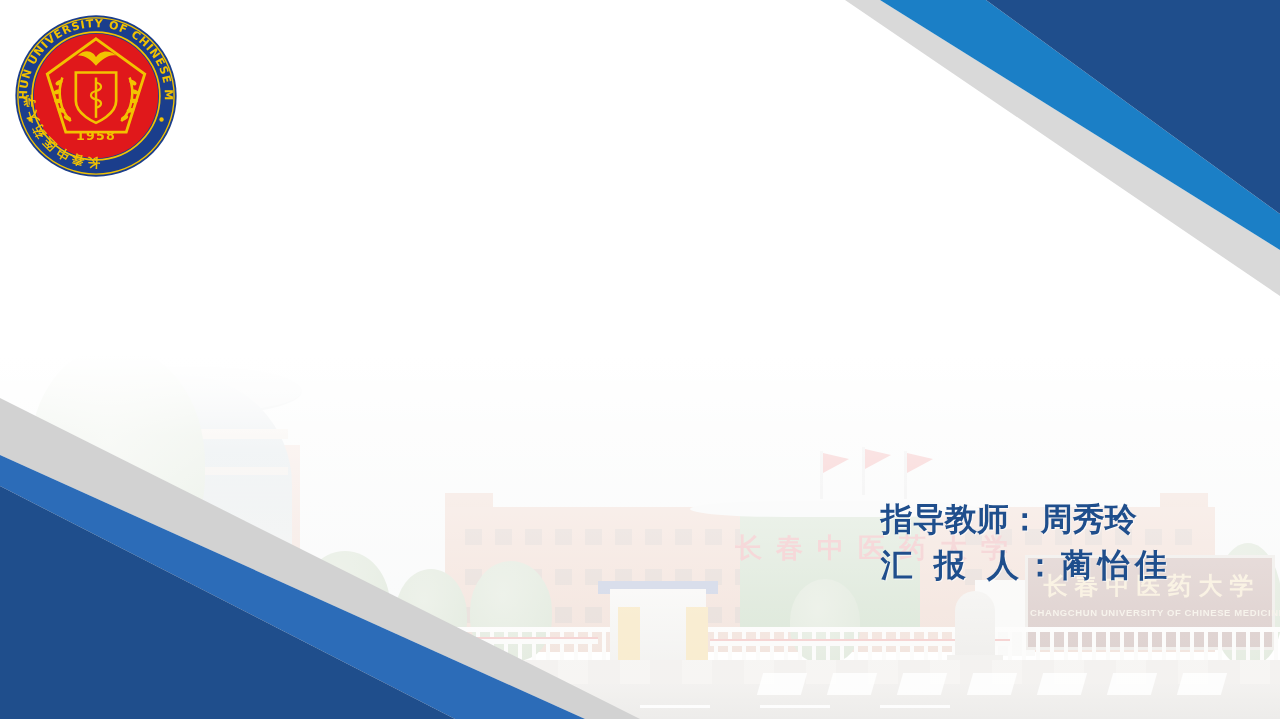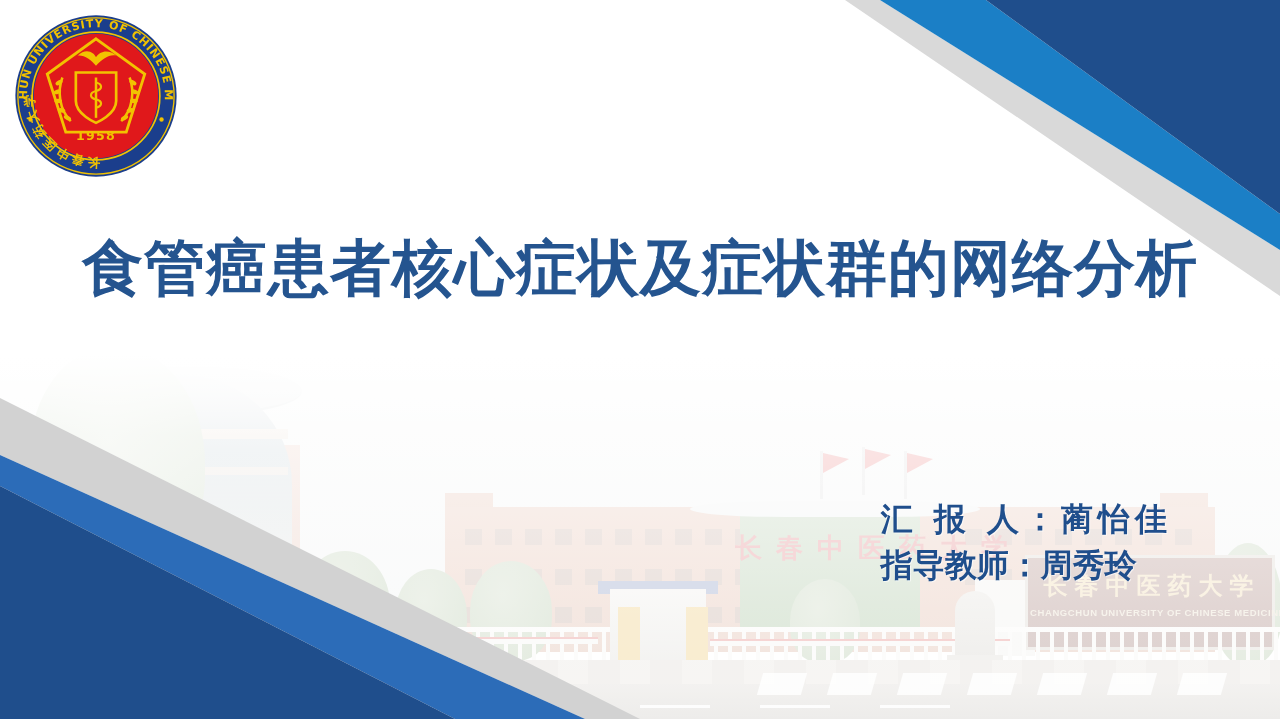--- a/index.html
+++ b/index.html
@@ -451,22 +451,19 @@
 
       <path d="M76,72 L124,72 L124,106 C124,122 100,132 100,132 C100,132 76,122 76,106 Z" fill="#E0181B" stroke="#F2C200" stroke-width="3.2"></path>
 
       <line x1="100" y1="78" x2="100" y2="126" stroke="#F2C200" stroke-width="3"></line>
       <path d="M100,84 C108,86 108,92 100,94 C92,96 92,102 100,104 C108,106 108,112 100,114" fill="none" stroke="#F2C200" stroke-width="2.6"></path>
 
       <text x="100" y="152" text-anchor="middle" font-family="DejaVu Sans, sans-serif" font-size="15" font-weight="bold" fill="#F2C200" letter-spacing="1.4">1958</text>
     </svg>
   </div>
 
-  <div id="title-block">
-    <div id="title-text">食管癌患者核心症状及症状群的网络分析</div>
+
+  <div id="credits">
+    <div class="credit-line">指导教师：周秀玲</div>
+    <div class="credit-line spaced">汇 报 人：蔺怡佳</div>
   </div>
 
-  <div id="credits">
-    <div class="credit-line spaced">汇 报 人：蔺怡佳</div>
-    <div class="credit-line">指导教师：周秀玲</div>
-  </div>
-
 </div>
 
 </body></html>

